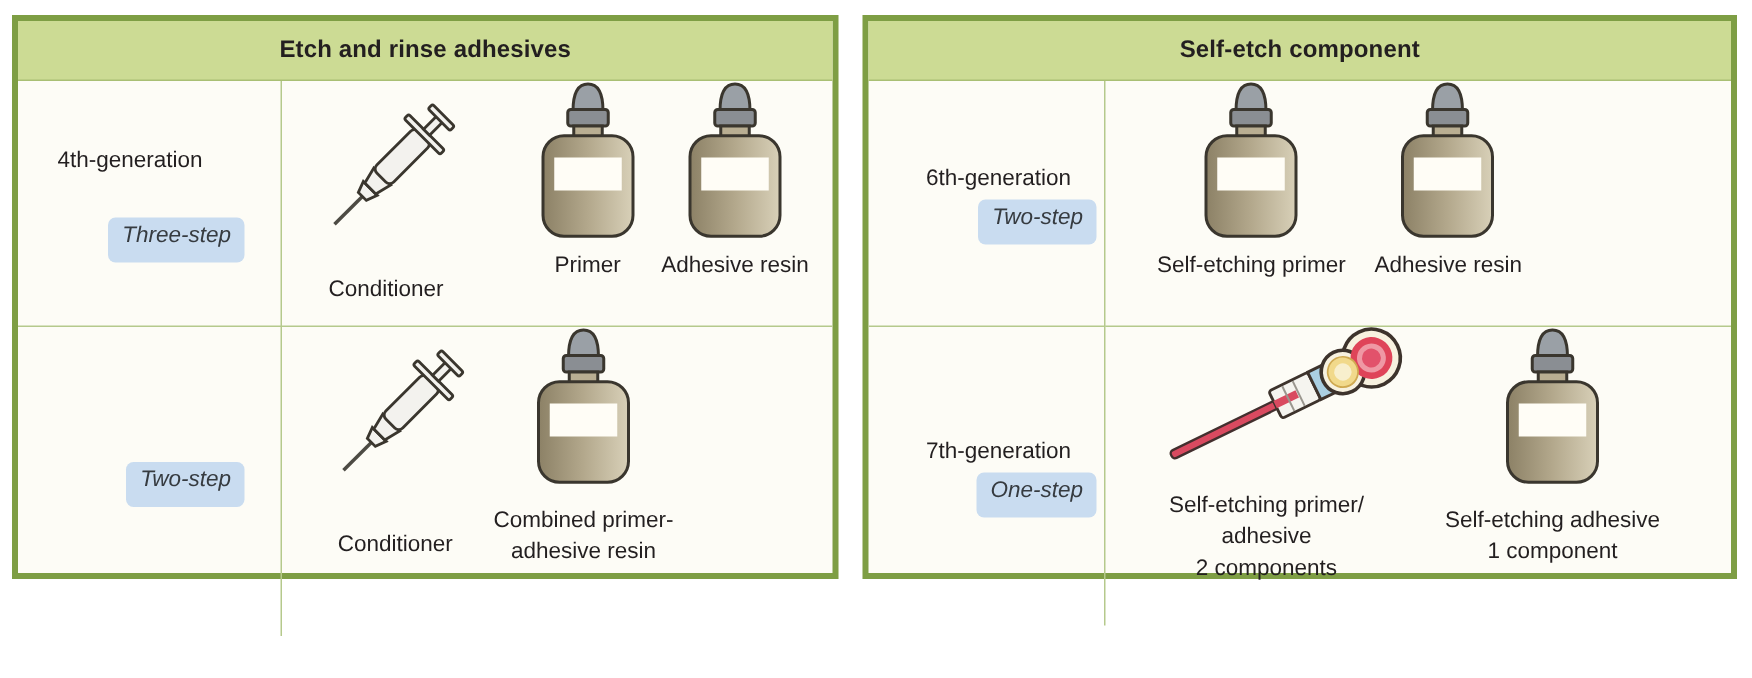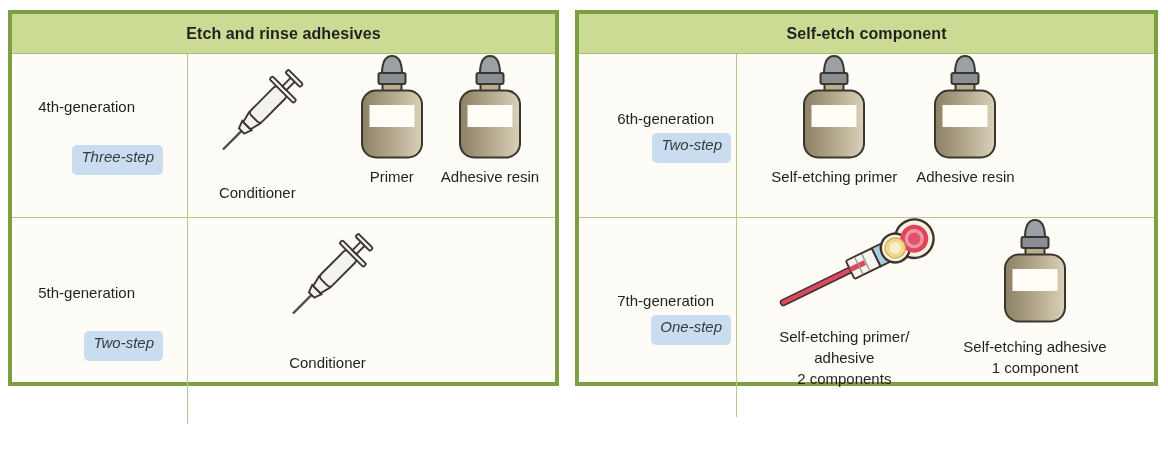--- a/index.html
+++ b/index.html
@@ -138,39 +138,51 @@
           <rect class="b-neck outline" x="27.5" y="30" width="19" height="7"></rect>
           <rect class="b-body outline" x="7" y="36.5" width="60" height="67" rx="14"></rect>
           <rect class="b-label" x="14.5" y="51" width="45" height="22"></rect>
         </svg>
       </div>
       <div class="item-label">Adhesive resin</div>
     </div>
   </div>
 
   <div class="gen-cell">
-    <span>5th-generation</span>
     <span class="chip">Two-step</span>
   </div>
   <div class="content-cell cell-r2 cell-l-r2">
     <div class="item">
       <div class="icon-box">
         <svg width="115" height="122" viewBox="0 0 120 130">
           <g transform="rotate(-45 60 65)">
             <line x1="8" y1="65" x2="36" y2="65" stroke="#4d4b44" stroke-width="2.5"></line>
             <polygon class="syr outline" points="36,61 44,58 44,72 36,69"></polygon>
             <polygon class="syr outline" points="44,59.5 56,56.5 56,73.5 44,70.5"></polygon>
             <rect class="syr outline" x="55" y="56.5" width="42" height="17" rx="4"></rect>
             <rect class="syr outline" x="96" y="47" width="4.5" height="36" rx="1.5"></rect>
             <rect class="syr outline" x="100.5" y="62" width="13" height="6"></rect>
             <rect class="syr outline" x="113" y="54" width="4.5" height="22" rx="1.5"></rect>
           </g>
         </svg>
       </div>
       <div class="item-label lbl-top2">Conditioner</div>
+    </div>
+    <div class="item">
+      <div class="icon-box">
+        <svg width="74" height="106" viewBox="0 0 74 106">
+          <path class="b-dome outline" d="M27 20 C27 7 31 2 37 2 C43 2 47 7 47 20 Z"></path>
+          <rect class="b-cap outline" x="23.5" y="19" width="27" height="11" rx="2"></rect>
+          <rect class="b-neck outline" x="27.5" y="30" width="19" height="7"></rect>
+          <rect class="b-body outline" x="7" y="36.5" width="60" height="67" rx="14"></rect>
+          <rect class="b-label" x="14.5" y="51" width="45" height="22"></rect>
+        </svg>
+      </div>
+      <div class="item-label lbl-top2">Combined primer-
+adhesive resin</div>
     </div>
   </div>
 </div>
 
 <div class="panel panel-right">
   <div class="panel-header">Self-etch component</div>
 
   <div class="gen-cell row1">
     <span>6th-generation</span>
     <span class="chip">Two-step</span>

